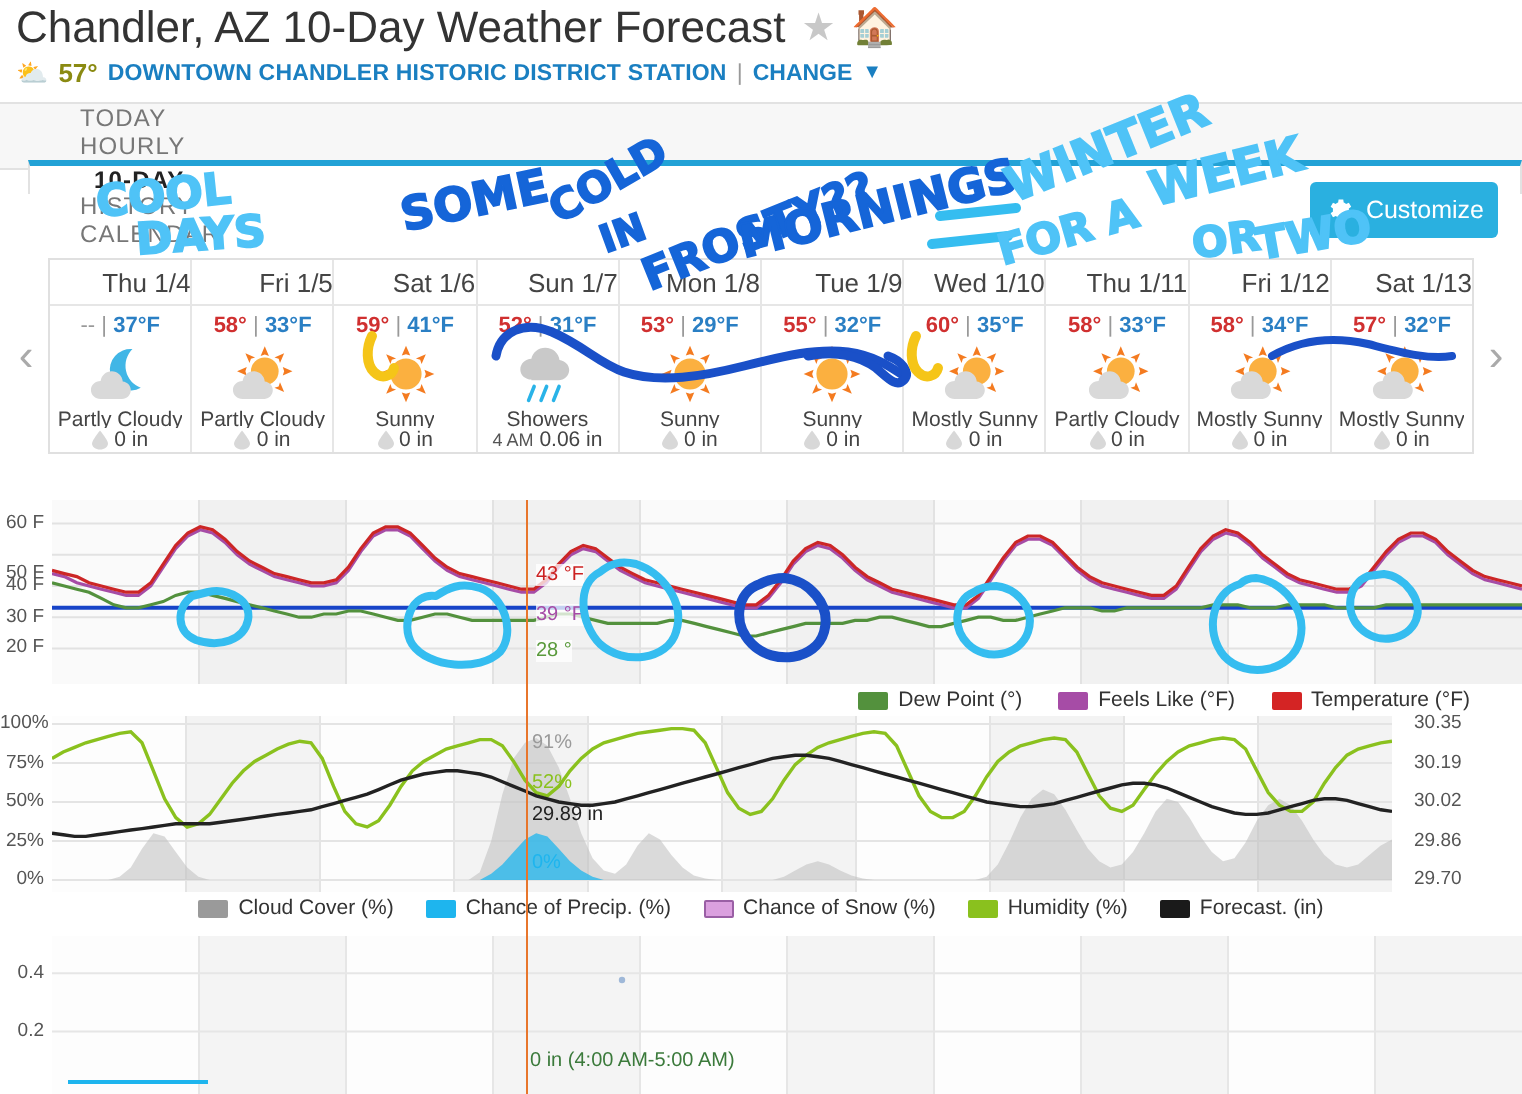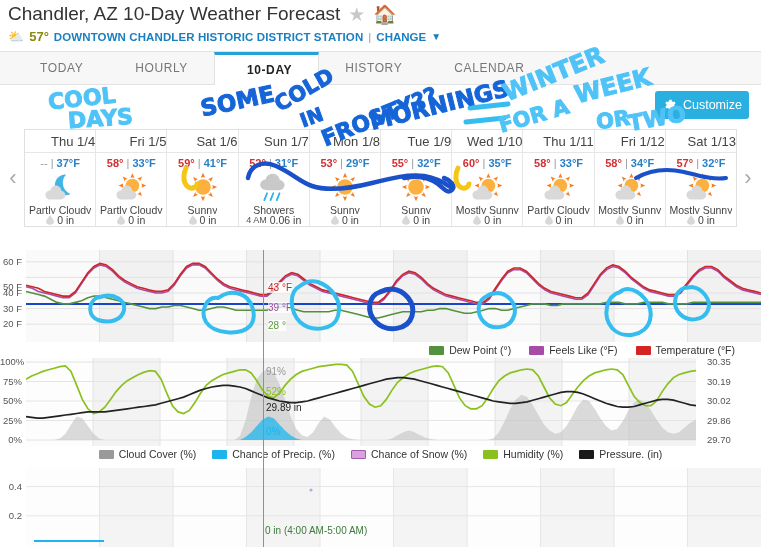--- a/index.html
+++ b/index.html
@@ -9,39 +9,40 @@
     font-family: "Liberation Sans", sans-serif;
     background: #ffffff;
     overflow: hidden;
     position: relative;
     color: #333;
   }
 
   
   .page-header { padding: 2px 0 0 8px; }
   .title-row { display:flex; align-items:center; gap:8px; }
-  .page-title { font-size: 19px; color:#333; font-weight: 400; line-height: 24px; }
+  .page-title { font-size: 22px; color:#333; font-weight: 400; line-height: 24px; }
   .star-icon, .home-icon { color:#c8c8c8; font-size:19px; line-height:19px; }
   .cond-row { display:flex; align-items:center; gap:5px; margin-top:3px; font-size:11.5px; font-weight:bold; }
   .cond-icon { font-size:13px; line-height:13px; }
   .cond-temp { color:#8a8a12; font-size:13px; font-weight:bold; }
   .station-link { color:#1a7fc1; letter-spacing:.1px; }
   .sep { color:#999; font-weight:normal; }
   .change-link { color:#1a7fc1; }
   .caret-down { display:inline-block; color:#1a7fc1; font-size:10px; }
 
   
   .tabbar {
     margin-top:7px; height:34px;
     background:#f7f7f7;
     border-top:1px solid #e2e2e2;
     border-bottom:1px solid #e2e2e2;
     display:flex; align-items:stretch;
     padding-left:14px;
     position:relative;
+    flex-direction:column;
   }
   .tab {
     padding:0 26px; display:flex; align-items:center;
     font-size:12px; color:#777; letter-spacing:.6px;
   }
   .tab.active {
     background:#fff; color:#222; font-weight:bold;
     border-left:1px solid #e2e2e2; border-right:1px solid #e2e2e2;
     border-top:3px solid #22a2d6;
     margin-bottom:-1px;
@@ -515,21 +516,21 @@
     <div class="lg-item">
       <span class="sw" style="background:#dba0df;border:1px solid #9a5fa5;"></span>
       <span>Chance of Snow (%)</span>
     </div>
     <div class="lg-item">
       <span class="sw" style="background:#8ac11e;"></span>
       <span>Humidity (%)</span>
     </div>
     <div class="lg-item">
       <span class="sw" style="background:#1a1a1a;"></span>
-      <span>Pressure. (in)</span>
+      <span>Forecast. (in)</span>
     </div>
   </div>
 
 <div class="chart-block" id="precip-chart-block" style="position:absolute; left:0; top:468px; width:761px; height:79px;">
   <div id="precip-axis">
       <div class="axis-lab" style="left: 0px; width: 22px; top: 12.6px;">0.4</div>
       <div class="axis-lab" style="left: 0px; width: 22px; top: 41.8px;">0.2</div>
     </div>
   <svg id="precip-svg" width="735" height="79" style="position:absolute;left:26px;top:0;">
       <rect x="0" y="0" width="735" height="79" fill="#fdfdfd"></rect>

